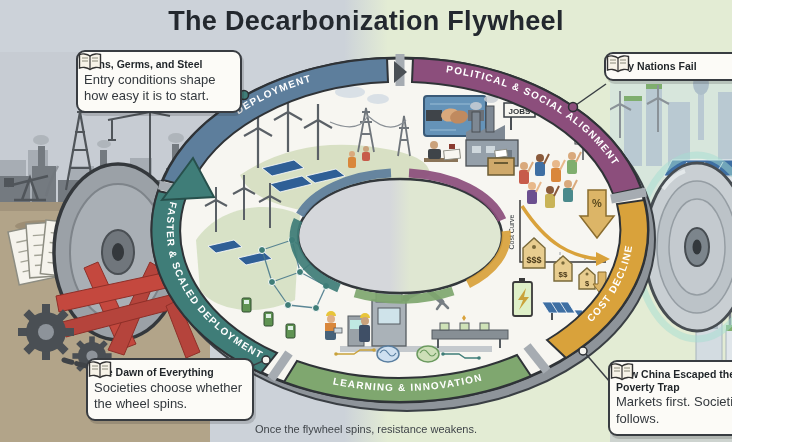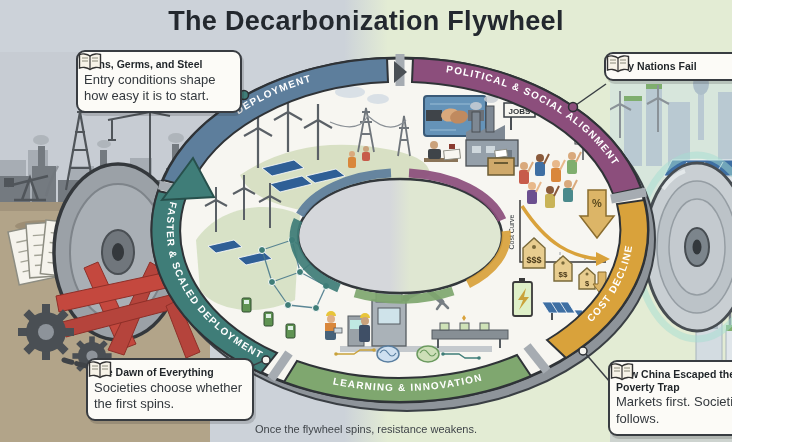--- a/index.html
+++ b/index.html
@@ -564,21 +564,21 @@
   </div>
 
   <div class="callout" style="left:86px;top:358px;width:150px;">
     <svg class="book" width="24" height="18" viewBox="0 0 24 18">
       <path d="M12 3 C9 0.5,4 0.5,1.5 1.5 L1.5 15 C4 14,9 14,12 16.5 C15 14,20 14,22.5 15 L22.5 1.5 C20 0.5,15 0.5,12 3 Z" fill="#f7f3e8" stroke="#333" stroke-width="1.4"></path>
       <line x1="12" y1="3" x2="12" y2="16.5" stroke="#333" stroke-width="1.2"></line>
       <path d="M4 5 H10 M4 8 H10 M14 5 H20 M14 8 H20" stroke="#8a8a7a" stroke-width="1"></path>
     </svg>
     <div>
         <div class="co-title">The Dawn of Everything</div>
-    <div class="co-body">Societies choose whether the first spins.</div>
+    <div class="co-body">Societies choose whether the wheel spins.</div>
       </div>
   </div>
 
   <div class="callout" style="left:608px;top:360px;width:148px;">
     <svg class="book" width="24" height="18" viewBox="0 0 24 18">
       <path d="M12 3 C9 0.5,4 0.5,1.5 1.5 L1.5 15 C4 14,9 14,12 16.5 C15 14,20 14,22.5 15 L22.5 1.5 C20 0.5,15 0.5,12 3 Z" fill="#f7f3e8" stroke="#333" stroke-width="1.4"></path>
       <line x1="12" y1="3" x2="12" y2="16.5" stroke="#333" stroke-width="1.2"></line>
       <path d="M4 5 H10 M4 8 H10 M14 5 H20 M14 8 H20" stroke="#8a8a7a" stroke-width="1"></path>
     </svg>
     <div>

